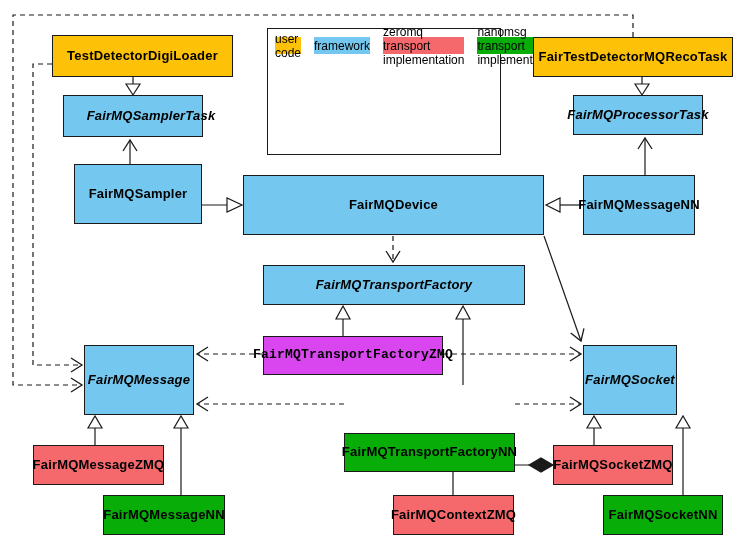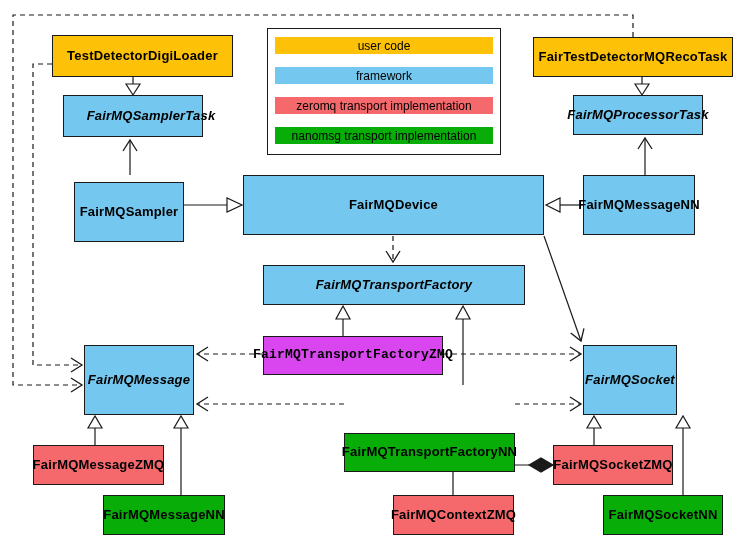--- a/index.html
+++ b/index.html
@@ -13,21 +13,21 @@
     font-size:13px;font-weight:700;color:#000;
     text-align:center;line-height:1.15;
     box-sizing:border-box;
     letter-spacing:.2px;
     z-index:2;
   }
   .abstract{font-style:italic;}
   .legend{
     position:absolute;left:267px;top:28px;width:234px;height:127px;
     border:1.5px solid #1a1a1a;background:#fff;box-sizing:border-box;
-    display:flex;flex-direction:column;justify-content:flex-start;
+    display:flex;flex-direction:row;justify-content:flex-start;
     padding:8px 7px;gap:13px;z-index:2;
   }
   .legend-item{
     height:17px;display:flex;align-items:center;justify-content:center;
     font-size:12px;font-weight:400;color:#000;
   }
 </style>
 </head>
 <body>
 
@@ -127,21 +127,21 @@
   </div>
 
   <div class="node" style="left: 52px; top: 35px; width: 181px; height: 42px; background: rgb(253, 193, 7);">TestDetectorDigiLoader</div>
 
   <div class="node" style="left: 533px; top: 37px; width: 200px; height: 40px; background: rgb(253, 193, 7);">FairTestDetectorMQRecoTask</div>
 
   <div class="node abstract" style="left: 63px; top: 95px; width: 140px; height: 42px; background: rgb(116, 199, 238); padding-left: 36px;">FairMQSamplerTask</div>
 
   <div class="node abstract" style="left: 573px; top: 95px; width: 130px; height: 40px; background: rgb(116, 199, 238);">FairMQProcessorTask</div>
 
-  <div class="node" style="left: 74px; top: 182px; width: 110px; height: 60px; background: rgb(116, 199, 238);">FairMQSampler</div>
+  <div class="node" style="left: 74px; top: 164px; width: 128px; height: 60px; background: rgb(116, 199, 238);">FairMQSampler</div>
 
   <div class="node" style="left: 243px; top: 175px; width: 301px; height: 60px; background: rgb(116, 199, 238);">FairMQDevice</div>
 
   <div class="node" style="left: 583px; top: 175px; width: 112px; height: 60px; background: rgb(116, 199, 238);">FairMQMessageNN</div>
 
   <div class="node abstract" style="left: 263px; top: 265px; width: 262px; height: 40px; background: rgb(116, 199, 238);">FairMQTransportFactory</div>
 
   <div class="node" style="left: 263px; top: 336px; width: 180px; height: 39px; background: #d946ef; font-family: Liberation Mono, monospace;">FairMQTransportFactoryZMQ</div>
 
   <div class="node" style="left: 344px; top: 385px; width: 171px; height: 39px; background: rgb(8, 173, 8); margin-top: 48px;">FairMQTransportFactoryNN</div>

